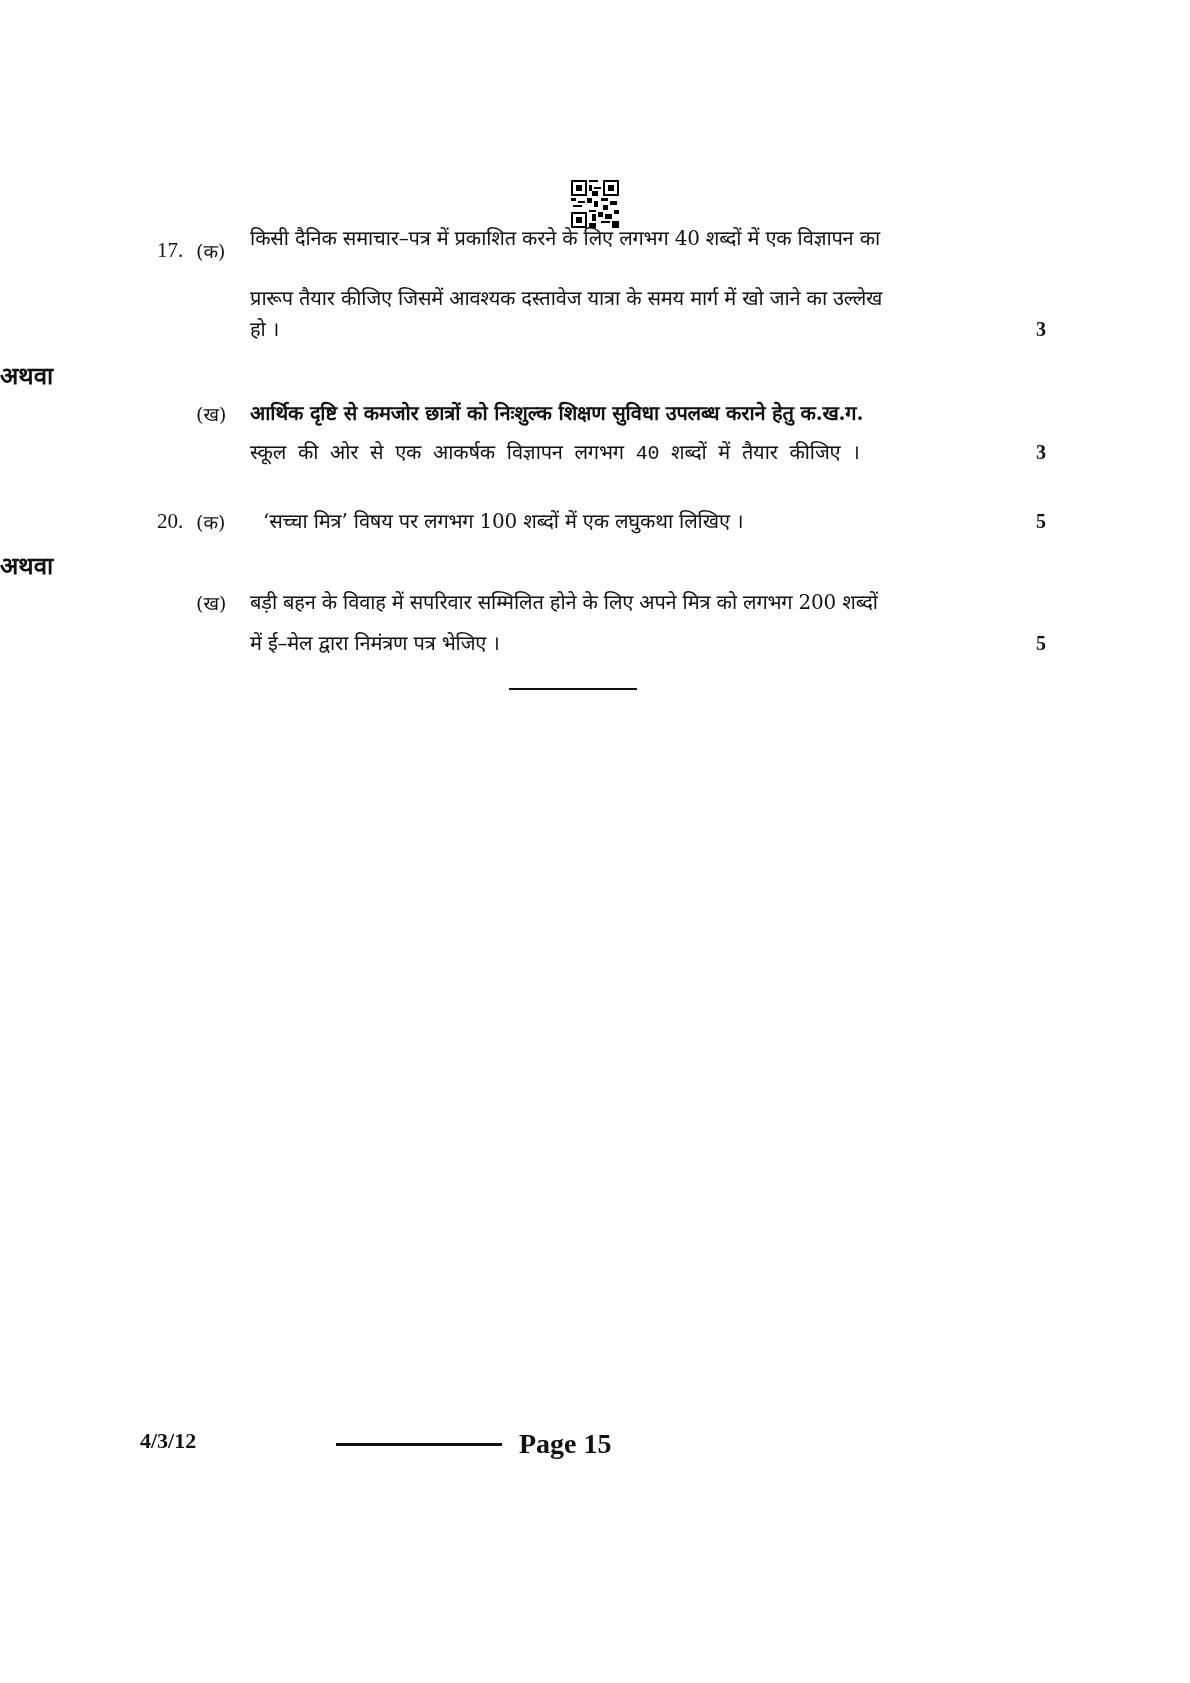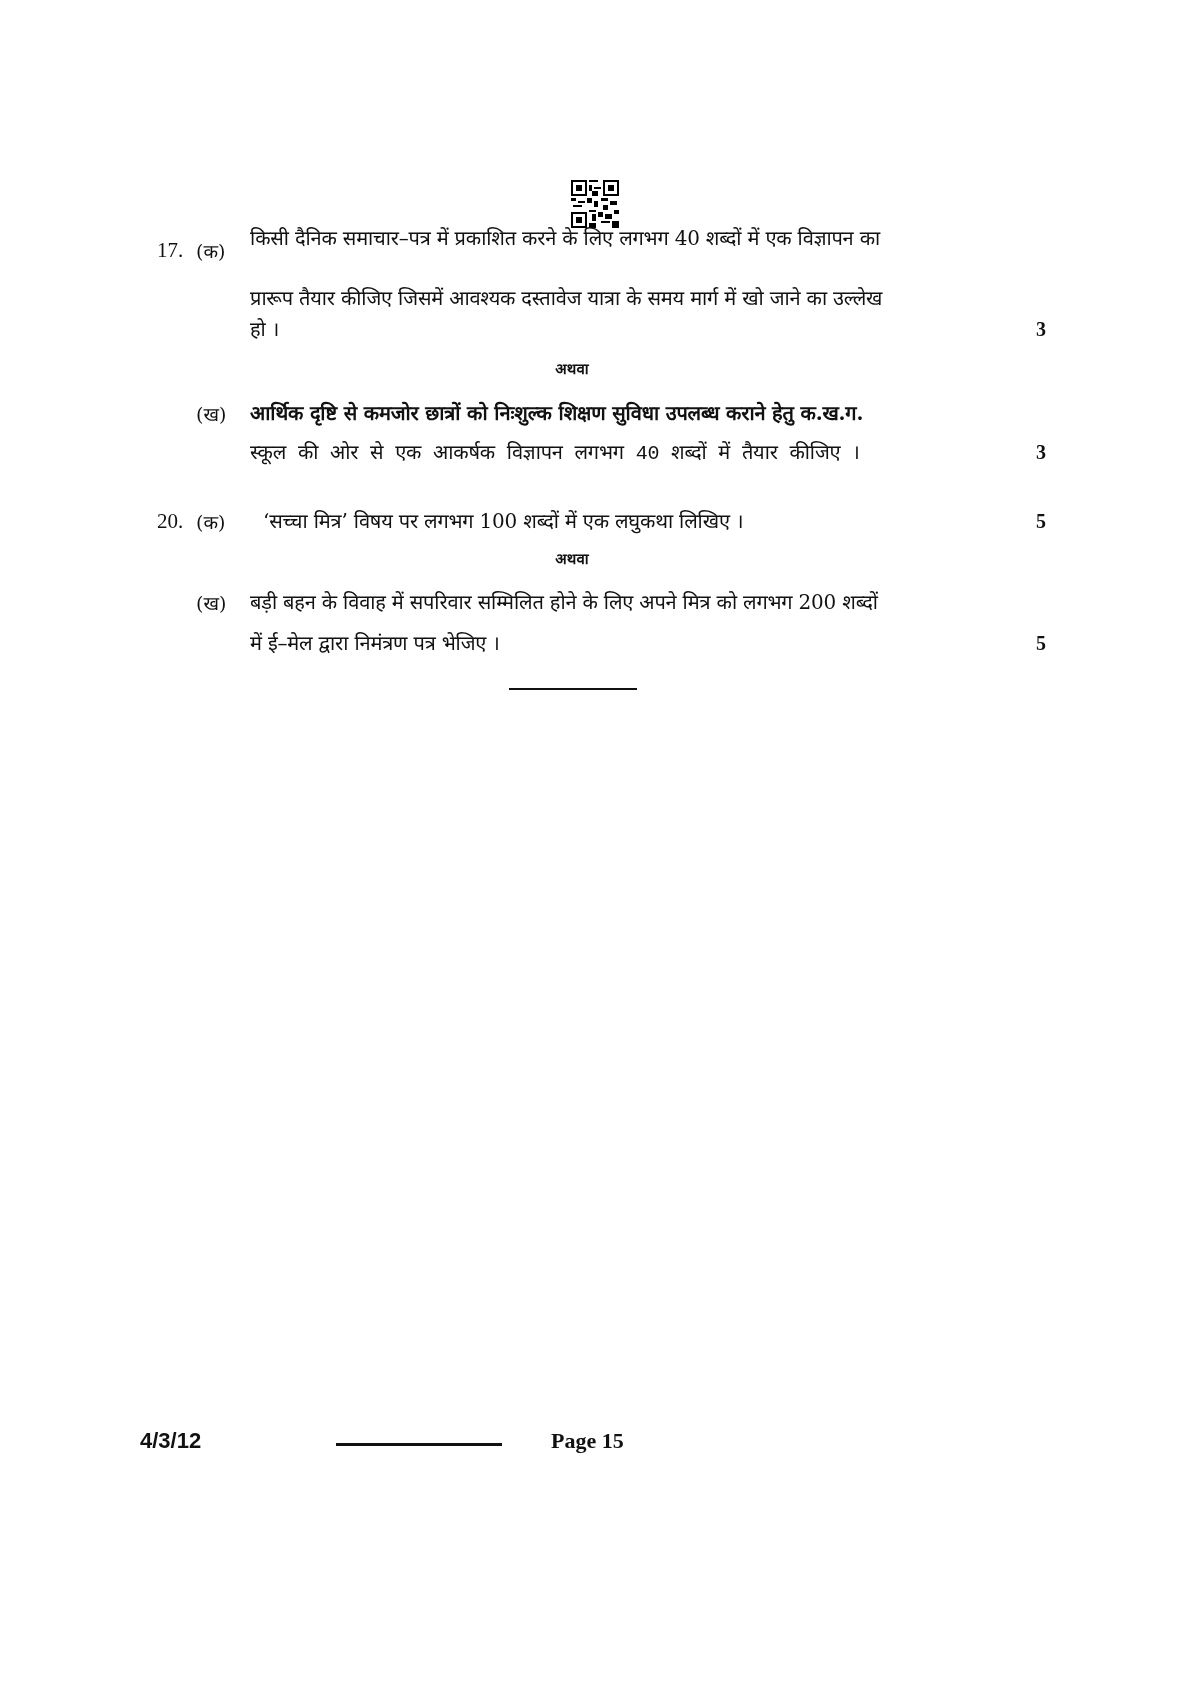--- a/index.html
+++ b/index.html
@@ -6,25 +6,25 @@
   body {
     width: 1190px; height: 1683px; position: relative; overflow: hidden;
     font-family: "DejaVu Serif", "Liberation Serif", serif; color: #111;
   }
   .qr { position: absolute; left: 571px; top: 180px; width: 48px; height: 48px; }
   .q { position: absolute; left: 0; width: 1190px; }
   .qnum { position: absolute; left: 157px; font-size: 21px; font-family: "Liberation Serif", serif; }
   .opt { position: absolute; left: 196px; font-size: 19px; }
   .line { position: absolute; left: 250px; font-size: 20px; white-space: nowrap; letter-spacing: -0.2px; }
   .marks { position: absolute; left: 1036px; font-size: 20px; font-weight: bold; font-family: "Liberation Serif", serif; }
-  .or { position: absolute; left: 0; width: 1144px; text-align: center; font-size: 15px; font-weight: bold; }
+  .or { position: absolute; left: 0; width: 1144px; font-size: 24px; font-weight: bold; }
   .endrule { position: absolute; left: 509px; top: 688px; width: 128px; height: 2px; background: #111; }
-  .footer-code { position: absolute; left: 140px; top: 1428px; font-size: 22px; font-weight: bold; font-family: Liberation Sans, sans-serif; }
+  .footer-code { position: absolute; left: 140px; top: 1428px; font-size: 22px; font-weight: bold; font-family: Liberation Serif, serif; }
   .footer-rule { position: absolute; left: 336px; top: 1443px; width: 166px; height: 3px; background: #111; }
-  .footer-page { position: absolute; left: 551px; top: 1428px; font-size: 22px; font-weight: bold; font-family: "Liberation Serif", serif; }
+  .footer-page { position: absolute; left: 519px; top: 1428px; font-size: 28px; font-weight: bold; font-family: "Liberation Serif", serif; }
 </style>
 </head>
 <body>
 
 <svg class="qr" viewBox="0 0 21 21" shape-rendering="crispEdges">
   <rect x="0" y="0" width="21" height="21" fill="#fff"></rect>
   <rect x="0" y="0" width="7" height="7" fill="#000"></rect>
     <rect x="1" y="1" width="5" height="5" fill="#fff"></rect>
     <rect x="2" y="2" width="3" height="3" fill="#000"></rect>
   <rect x="14" y="0" width="7" height="7" fill="#000"></rect>

